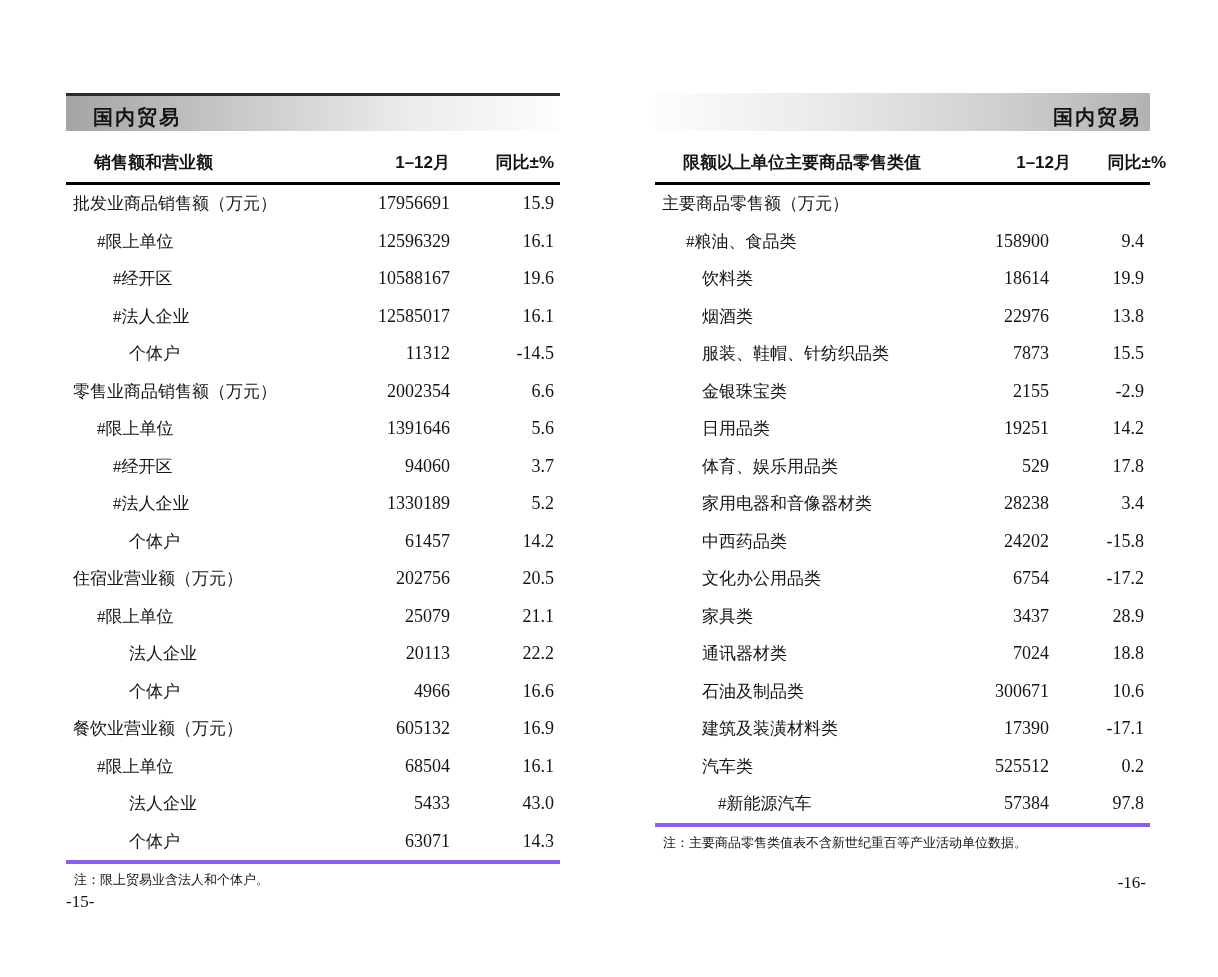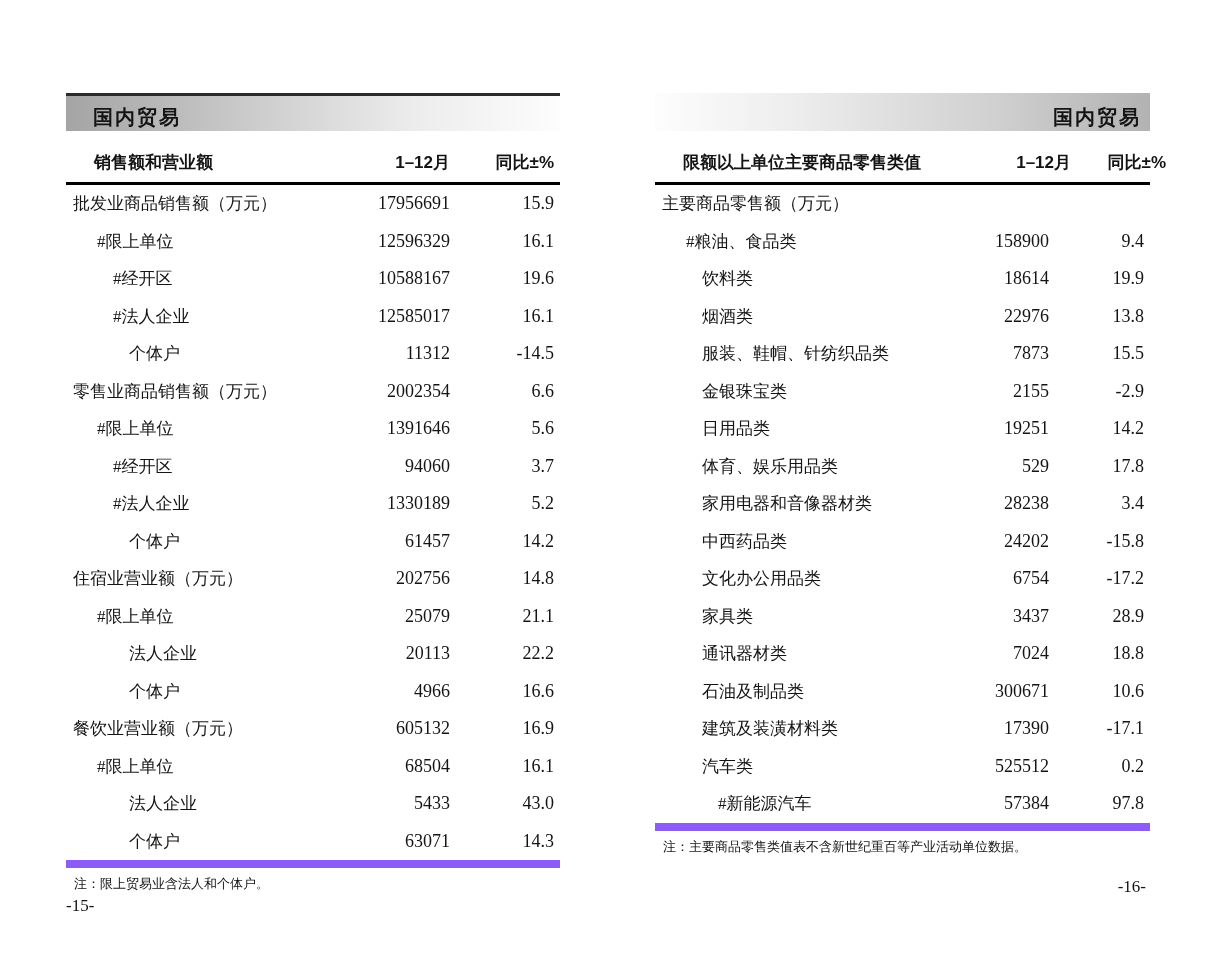--- a/index.html
+++ b/index.html
@@ -45,21 +45,21 @@
     border-bottom: 3.5px solid #000;
     font-family: "Liberation Sans", sans-serif;
     font-weight: bold; font-size: 17px;
     white-space: nowrap;
   }
   .page-left  .thead, .page-left  .row { grid-template-columns: 1fr 150px 104px; }
   .page-right .thead, .page-right .row { grid-template-columns: 1fr 150px 95px; }
   .thead .col-period, .thead .col-yoy { text-align: right; }
 
   
-  .tbody { border-bottom: 8px solid #8b5cf6; }
+  .tbody { border-bottom: 4px solid #8b5cf6; }
   .row {
     display: grid;
     height: 37.5px;
     align-items: center;
     padding: 0 6px 0 7px;
   }
   .cell-label { font-size: 17px; white-space: nowrap; }
   .cell-value, .cell-yoy { text-align: right; font-size: 18px; white-space: nowrap; }
   .ind-0 { padding-left: 0; }
   .ind-1 { padding-left: 24px; }
@@ -129,21 +129,21 @@
         <span class="cell-yoy">5.2</span>
       </div>
       <div class="row">
         <span class="cell-label ind-3">个体户</span>
         <span class="cell-value">61457</span>
         <span class="cell-yoy">14.2</span>
       </div>
       <div class="row">
         <span class="cell-label ind-0">住宿业营业额（万元）</span>
         <span class="cell-value">202756</span>
-        <span class="cell-yoy">14.8</span>
+        <span class="cell-yoy">20.5</span>
       </div>
       <div class="row">
         <span class="cell-label ind-1">#限上单位</span>
         <span class="cell-value">25079</span>
         <span class="cell-yoy">21.1</span>
       </div>
       <div class="row">
         <span class="cell-label ind-3">法人企业</span>
         <span class="cell-value">20113</span>
         <span class="cell-yoy">22.2</span>

